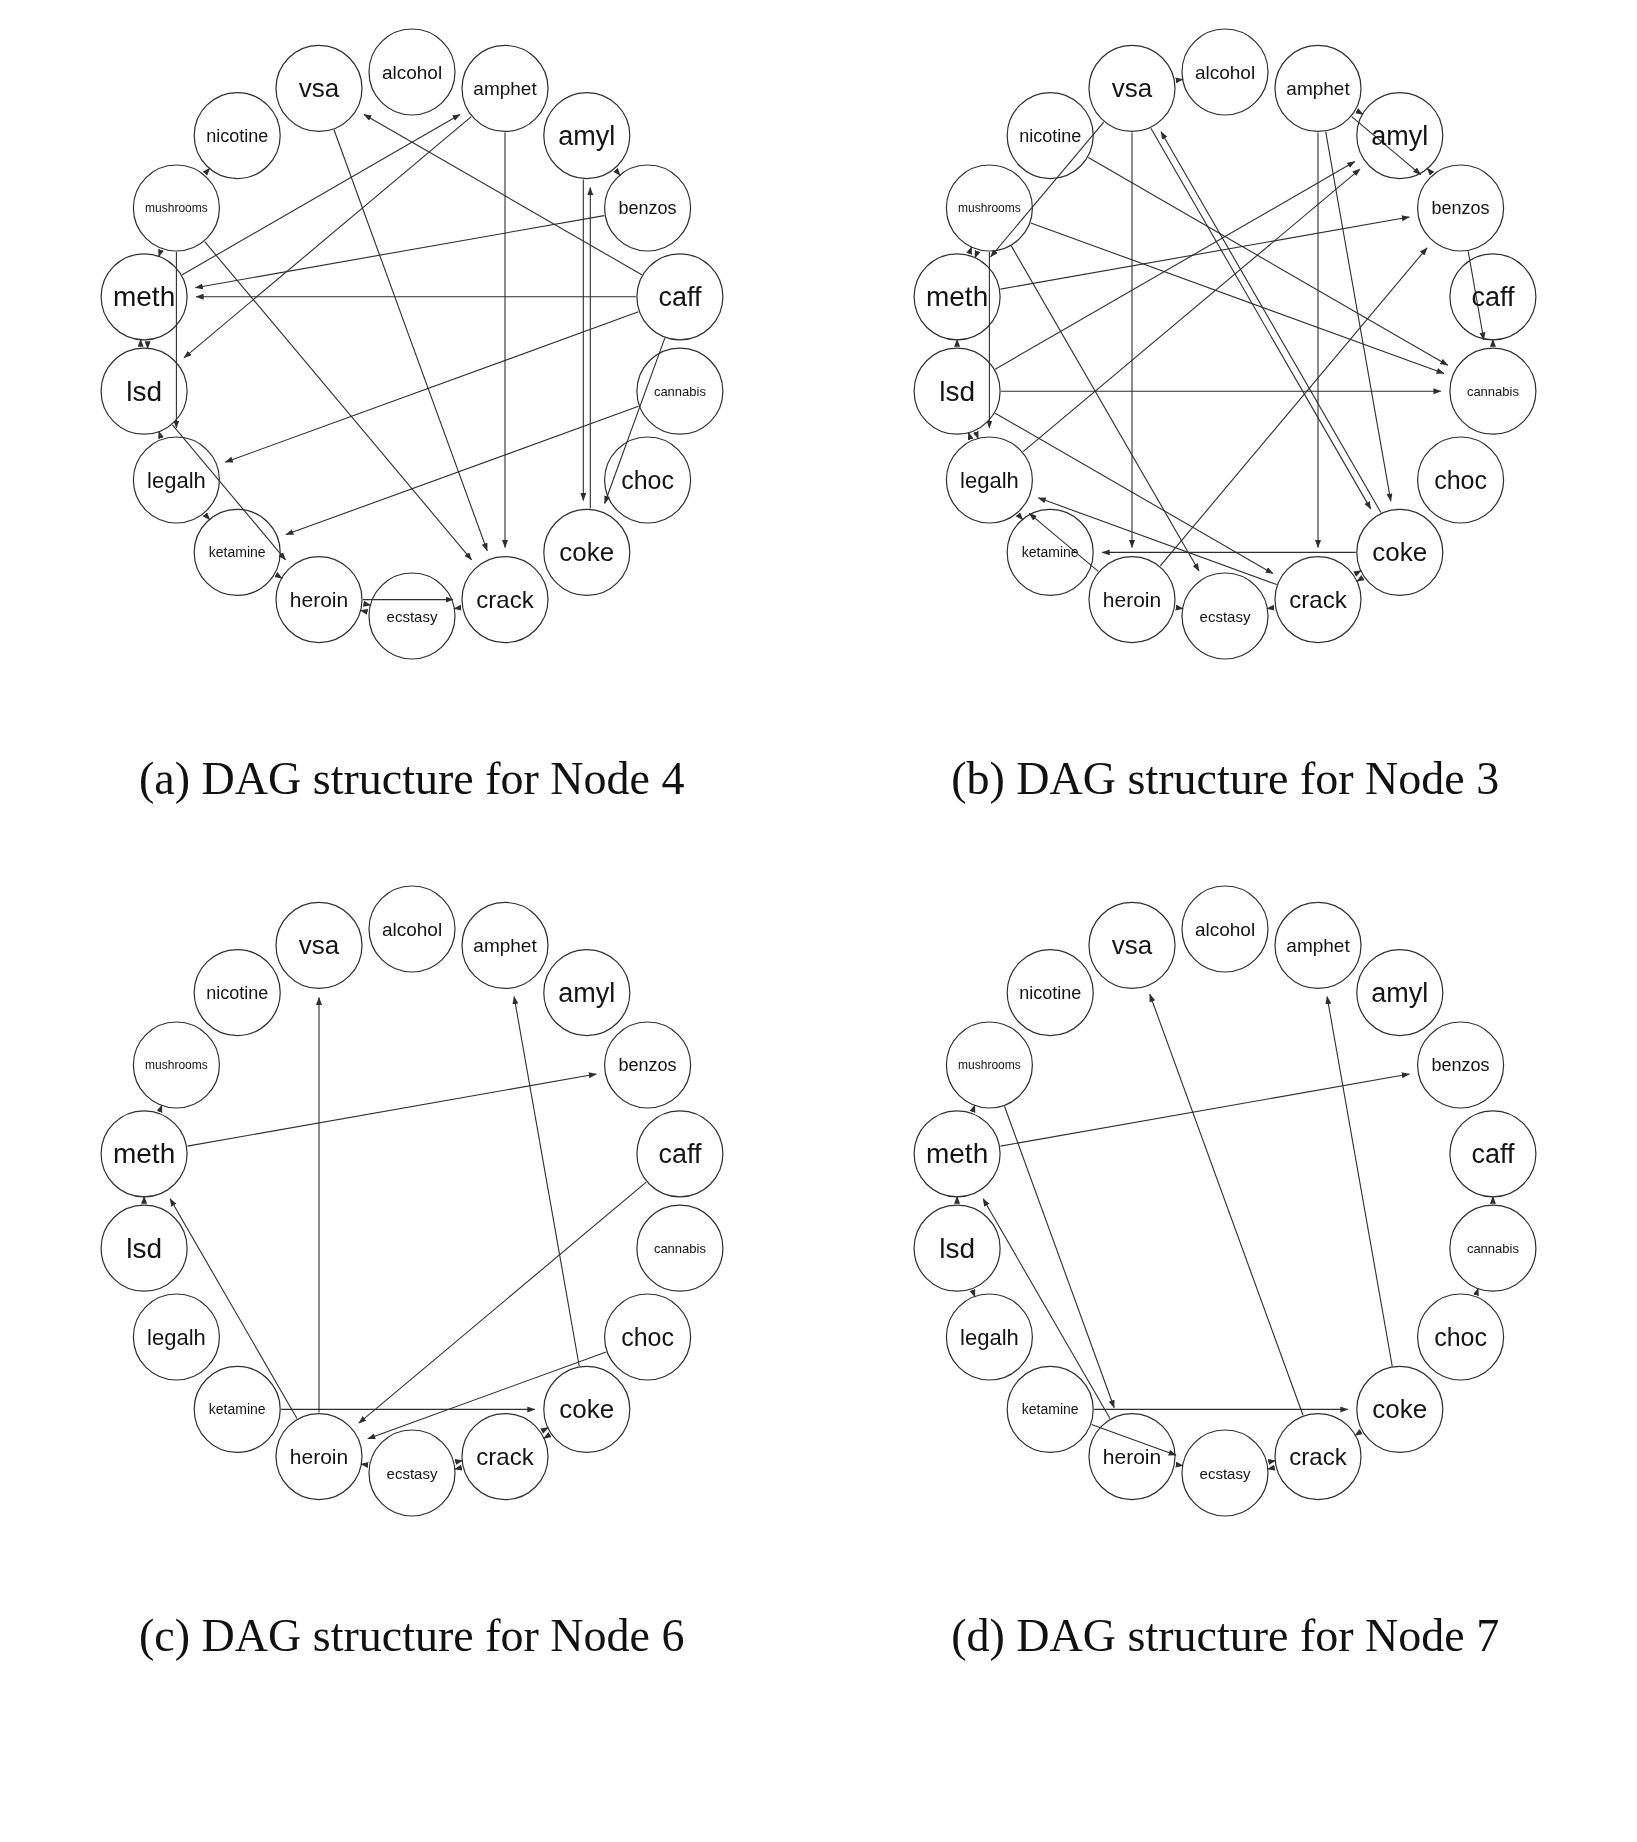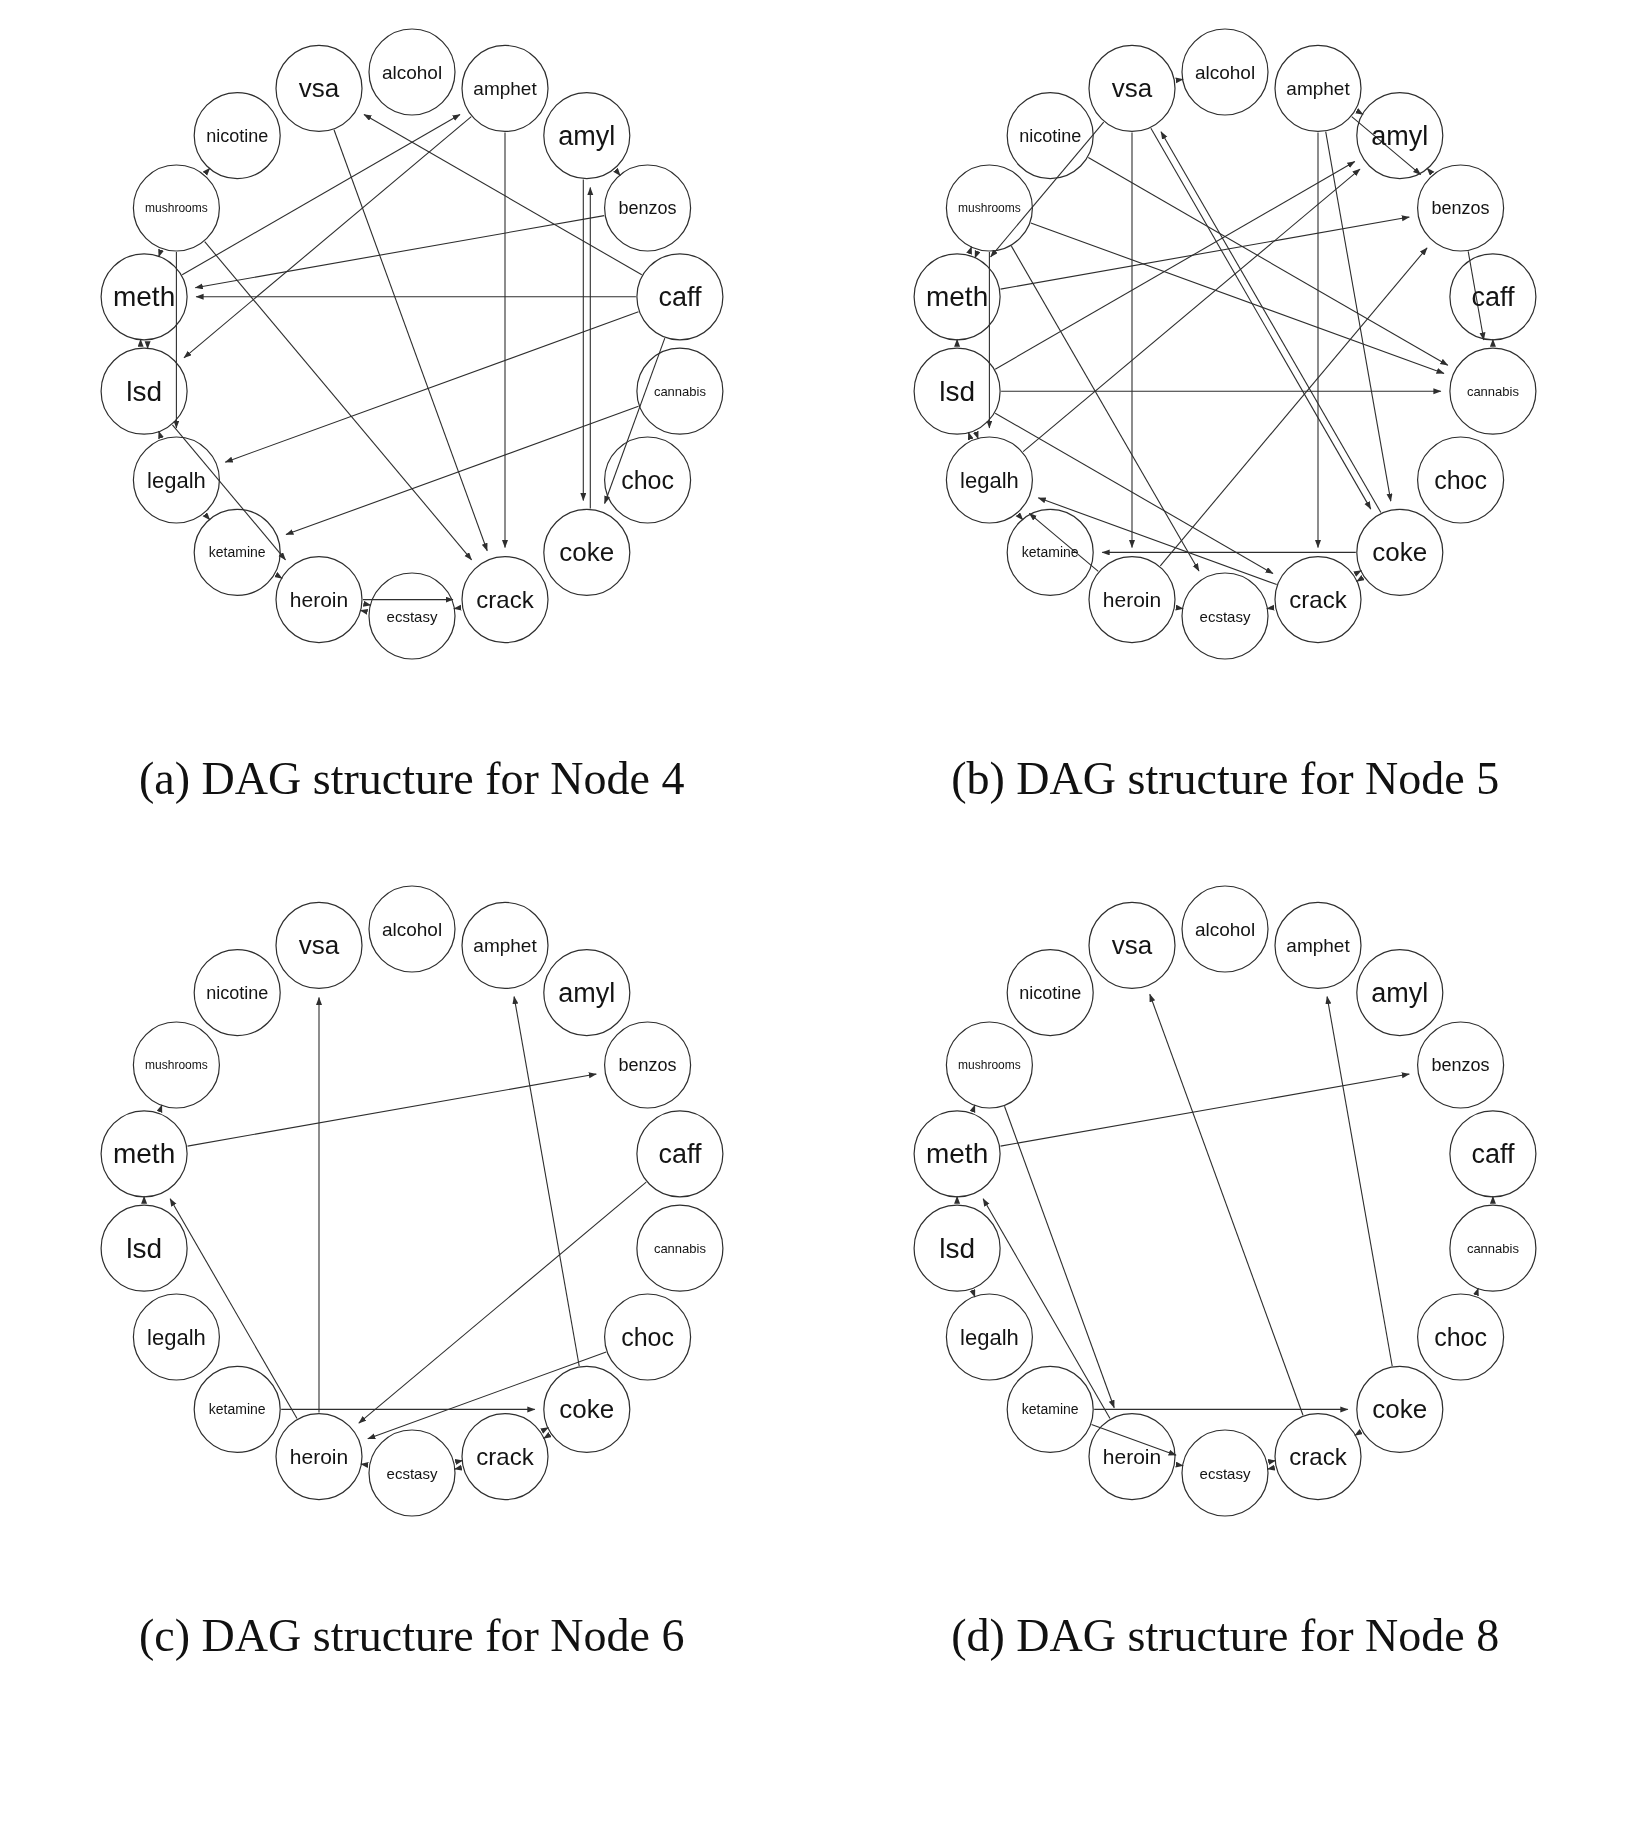--- a/index.html
+++ b/index.html
@@ -177,21 +177,21 @@
         <text x="380.0" y="604.0" text-anchor="middle" dominant-baseline="central" font-size="15" class="node-label">ecstasy</text>
         <text x="287.0" y="587.6" text-anchor="middle" dominant-baseline="central" font-size="21" class="node-label">heroin</text>
         <text x="205.2" y="540.4" text-anchor="middle" dominant-baseline="central" font-size="14" class="node-label">ketamine</text>
         <text x="144.4" y="468.0" text-anchor="middle" dominant-baseline="central" font-size="22" class="node-label">legalh</text>
         <text x="112.1" y="379.2" text-anchor="middle" dominant-baseline="central" font-size="28" class="node-label">lsd</text>
         <text x="112.1" y="284.8" text-anchor="middle" dominant-baseline="central" font-size="28" class="node-label">meth</text>
         <text x="144.4" y="196.0" text-anchor="middle" dominant-baseline="central" font-size="12" class="node-label">mushrooms</text>
         <text x="205.2" y="123.6" text-anchor="middle" dominant-baseline="central" font-size="18" class="node-label">nicotine</text>
         <text x="287.0" y="76.4" text-anchor="middle" dominant-baseline="central" font-size="26" class="node-label">vsa</text>
       </svg>
-    <figcaption class="dag-caption">(b) DAG structure for Node 5</figcaption>
+    <figcaption class="dag-caption">(b) DAG structure for Node 3</figcaption>
   </figure>
 
   <figure class="dag-panel">
     <svg width="760" height="700" viewBox="0 0 760 700">
         <defs>
           <marker id="arrow-c" markerWidth="9" markerHeight="8" refX="7.5" refY="3" orient="auto" markerUnits="userSpaceOnUse">
             <path d="M0,0 L8,3 L0,6 Z" fill="#2e2e2e"></path>
           </marker>
         </defs>
         <circle cx="380.0" cy="60.0" r="43" class="node-circle"></circle>
@@ -301,16 +301,16 @@
         <text x="380.0" y="604.0" text-anchor="middle" dominant-baseline="central" font-size="15" class="node-label">ecstasy</text>
         <text x="287.0" y="587.6" text-anchor="middle" dominant-baseline="central" font-size="21" class="node-label">heroin</text>
         <text x="205.2" y="540.4" text-anchor="middle" dominant-baseline="central" font-size="14" class="node-label">ketamine</text>
         <text x="144.4" y="468.0" text-anchor="middle" dominant-baseline="central" font-size="22" class="node-label">legalh</text>
         <text x="112.1" y="379.2" text-anchor="middle" dominant-baseline="central" font-size="28" class="node-label">lsd</text>
         <text x="112.1" y="284.8" text-anchor="middle" dominant-baseline="central" font-size="28" class="node-label">meth</text>
         <text x="144.4" y="196.0" text-anchor="middle" dominant-baseline="central" font-size="12" class="node-label">mushrooms</text>
         <text x="205.2" y="123.6" text-anchor="middle" dominant-baseline="central" font-size="18" class="node-label">nicotine</text>
         <text x="287.0" y="76.4" text-anchor="middle" dominant-baseline="central" font-size="26" class="node-label">vsa</text>
       </svg>
-    <figcaption class="dag-caption">(d) DAG structure for Node 8</figcaption>
+    <figcaption class="dag-caption">(d) DAG structure for Node 7</figcaption>
   </figure>
 
 </div>
 
 </body></html>

